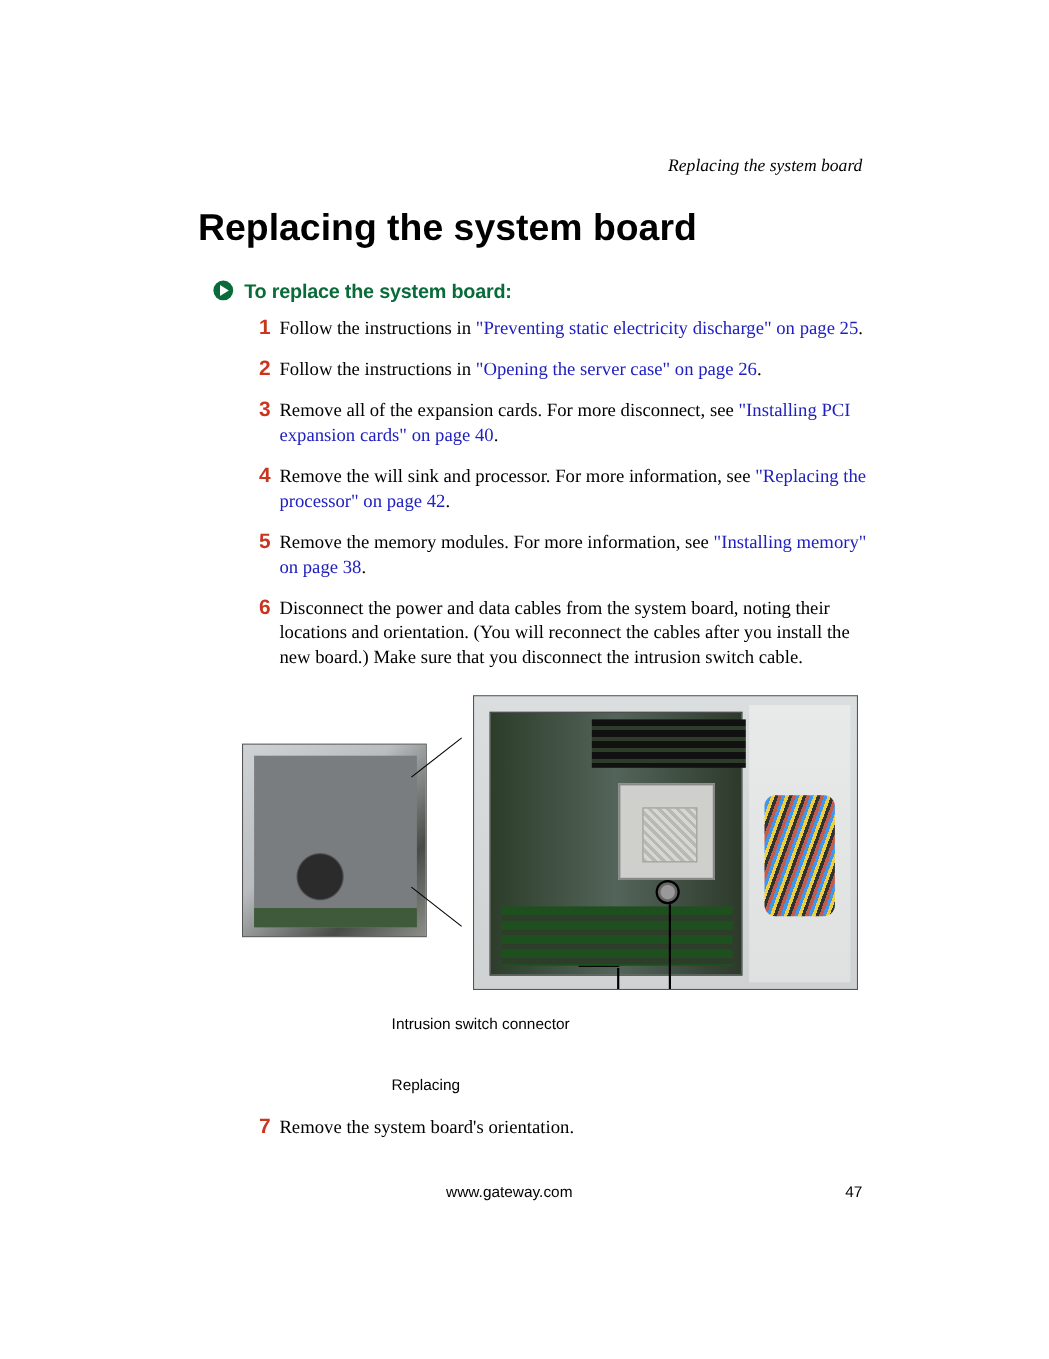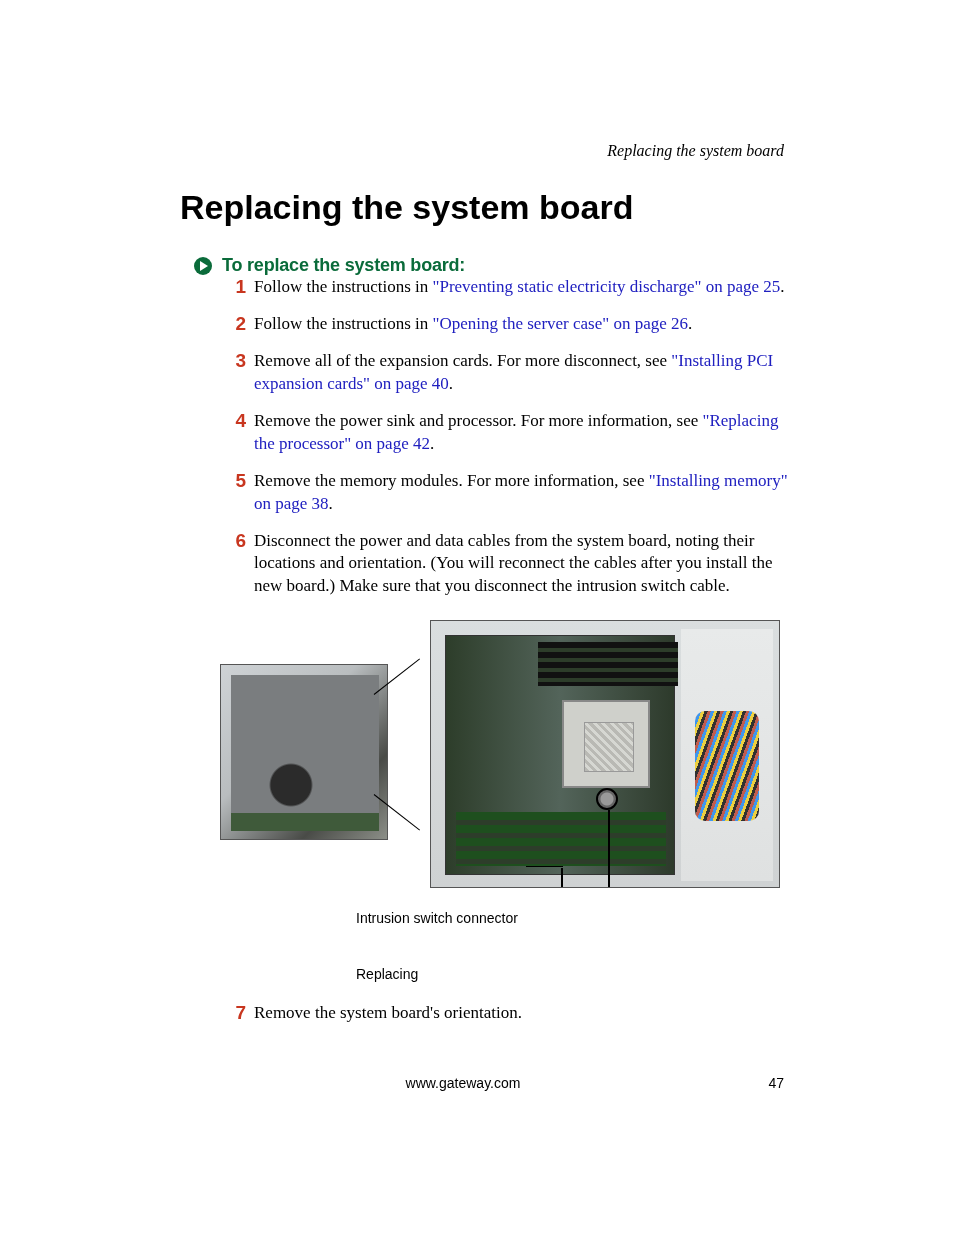--- a/index.html
+++ b/index.html
@@ -28,23 +28,23 @@
   }
   h1.title {
     font-family: Arial, Helvetica, sans-serif;
     font-weight: 700;
     font-size: 34px;
     margin-top: 48px;
     margin-bottom: 28px;
   }
   .procedure-head {
     display: flex;
-    align-items: center;
+    align-items: flex-start;
     gap: 10px;
-    margin-bottom: 0;
+    margin-bottom: 12px;
     margin-left: 14px;
   }
   .tri-icon {
     width: 18px; height: 18px;
     background: #0a6b3a;
     border-radius: 50%;
     display: flex;
     align-items: center;
     justify-content: center;
   }
@@ -238,21 +238,21 @@
     <li>
       <span>Follow the instructions in </span><span class="xref">"Preventing static electricity discharge" on page 25</span><span>.</span>
     </li>
     <li>
       <span>Follow the instructions in </span><span class="xref">"Opening the server case" on page 26</span><span>.</span>
     </li>
     <li>
       <span>Remove all of the expansion cards. For more disconnect, see </span><span class="xref">"Installing PCI expansion cards" on page 40</span><span>.</span>
     </li>
     <li>
-      <span>Remove the power sink and processor. For more information, see </span><span class="xref">"Replacing the processor" on page 42</span><span>.</span>
+      <span>Remove the will sink and processor. For more information, see </span><span class="xref">"Replacing the processor" on page 42</span><span>.</span>
     </li>
     <li>
       <span>Remove the memory modules. For more information, see </span><span class="xref">"Installing memory" on page 38</span><span>.</span>
     </li>
     <li>
       <span>Disconnect the power and data cables from the system board, noting their locations and orientation. (You will reconnect the cables after you install the new board.) Make sure that you disconnect the intrusion switch cable.</span>
     </li>
   </ol>
 
   <div class="figure">

